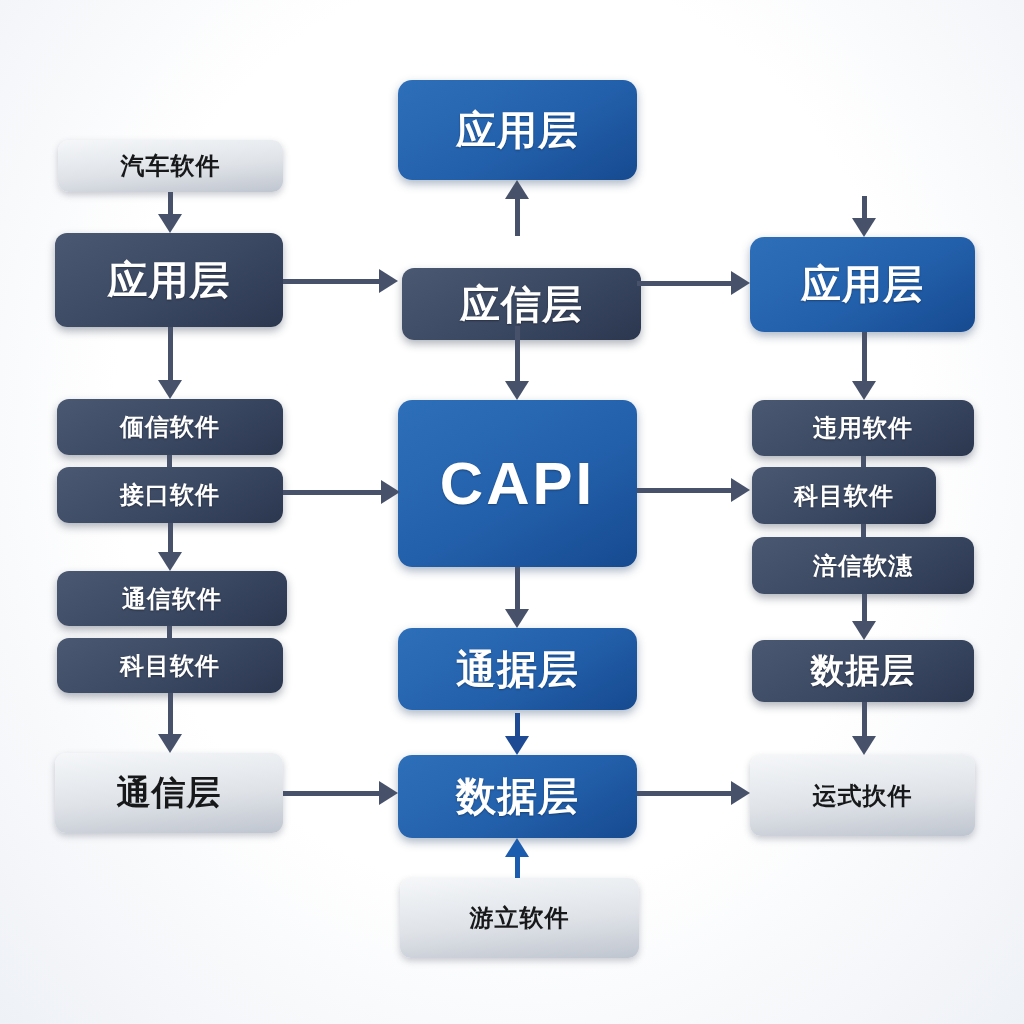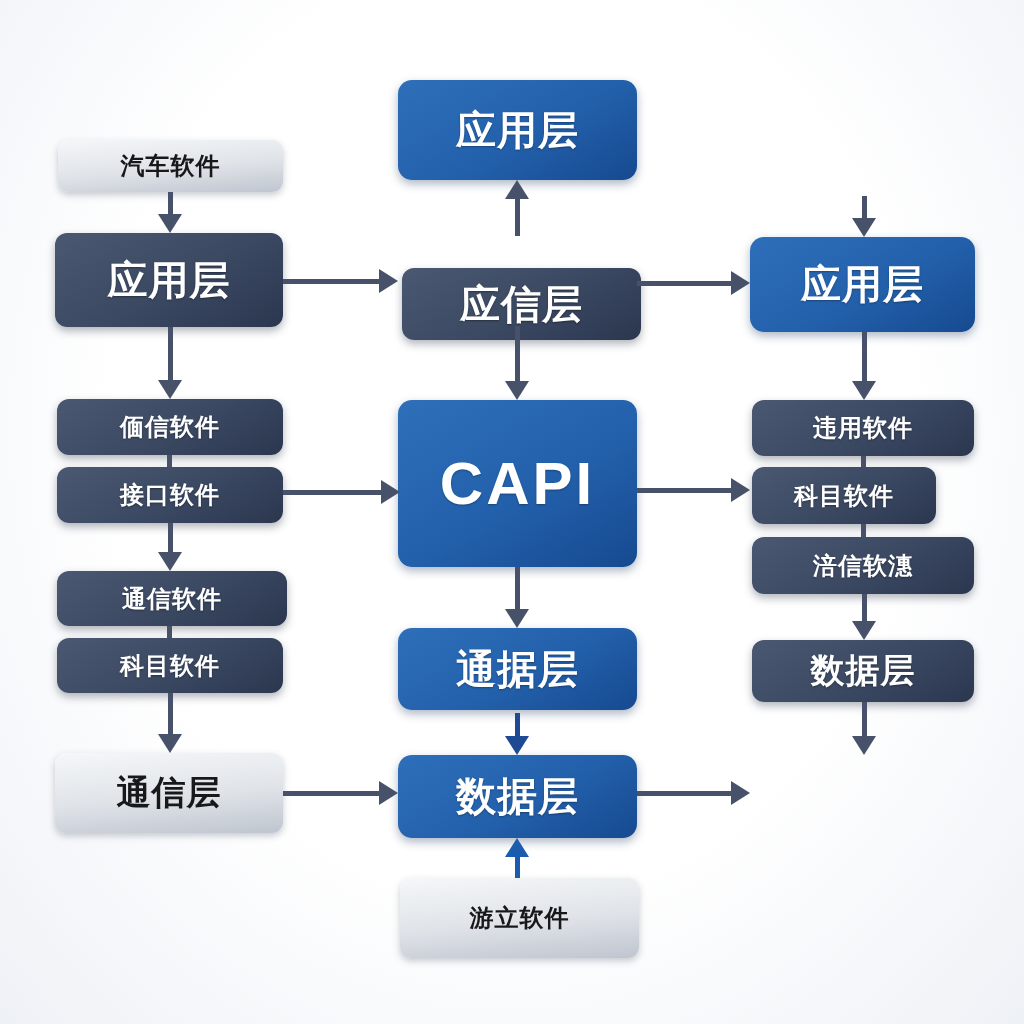--- a/index.html
+++ b/index.html
@@ -64,20 +64,21 @@
   <div class="box blue fs-capi" style="left:398px;top:400px;width:239px;height:167px;">CAPI</div>
   <div class="box blue fs-lg" style="left:398px;top:628px;width:239px;height:82px;">通据层</div>
   <div class="box blue fs-lg" style="left:398px;top:755px;width:239px;height:83px;">数据层</div>
   <div class="box light fs-sm" style="left:400px;top:878px;width:239px;height:80px;">游立软件</div>
 
   <div class="box blue fs-lg" style="left:750px;top:237px;width:225px;height:95px;">应用层</div>
   <div class="box slate fs-sm" style="left:752px;top:400px;width:222px;height:56px;">违用软件</div>
   <div class="box slate fs-sm" style="left:752px;top:467px;width:184px;height:57px;">科目软件</div>
   <div class="box slate fs-sm" style="left:752px;top:537px;width:222px;height:57px;">涪信软潓</div>
   <div class="box slate fs-md" style="left:752px;top:640px;width:222px;height:62px;">数据层</div>
+  <div class="box light fs-sm" style="left:750px;top:755px;width:225px;height:81px;">运式扻件</div>
 
   <div class="varrow" style="left:158px;top:192px;height:41px;">
     <div class="shaft"></div>
       <div class="head-down"></div>
     </div>
   <div class="varrow" style="left:158px;top:327px;height:72px;">
     <div class="shaft"></div>
       <div class="head-down"></div>
     </div>
   <div class="vline" style="left:167px;top:455px;height:12px;"></div>

